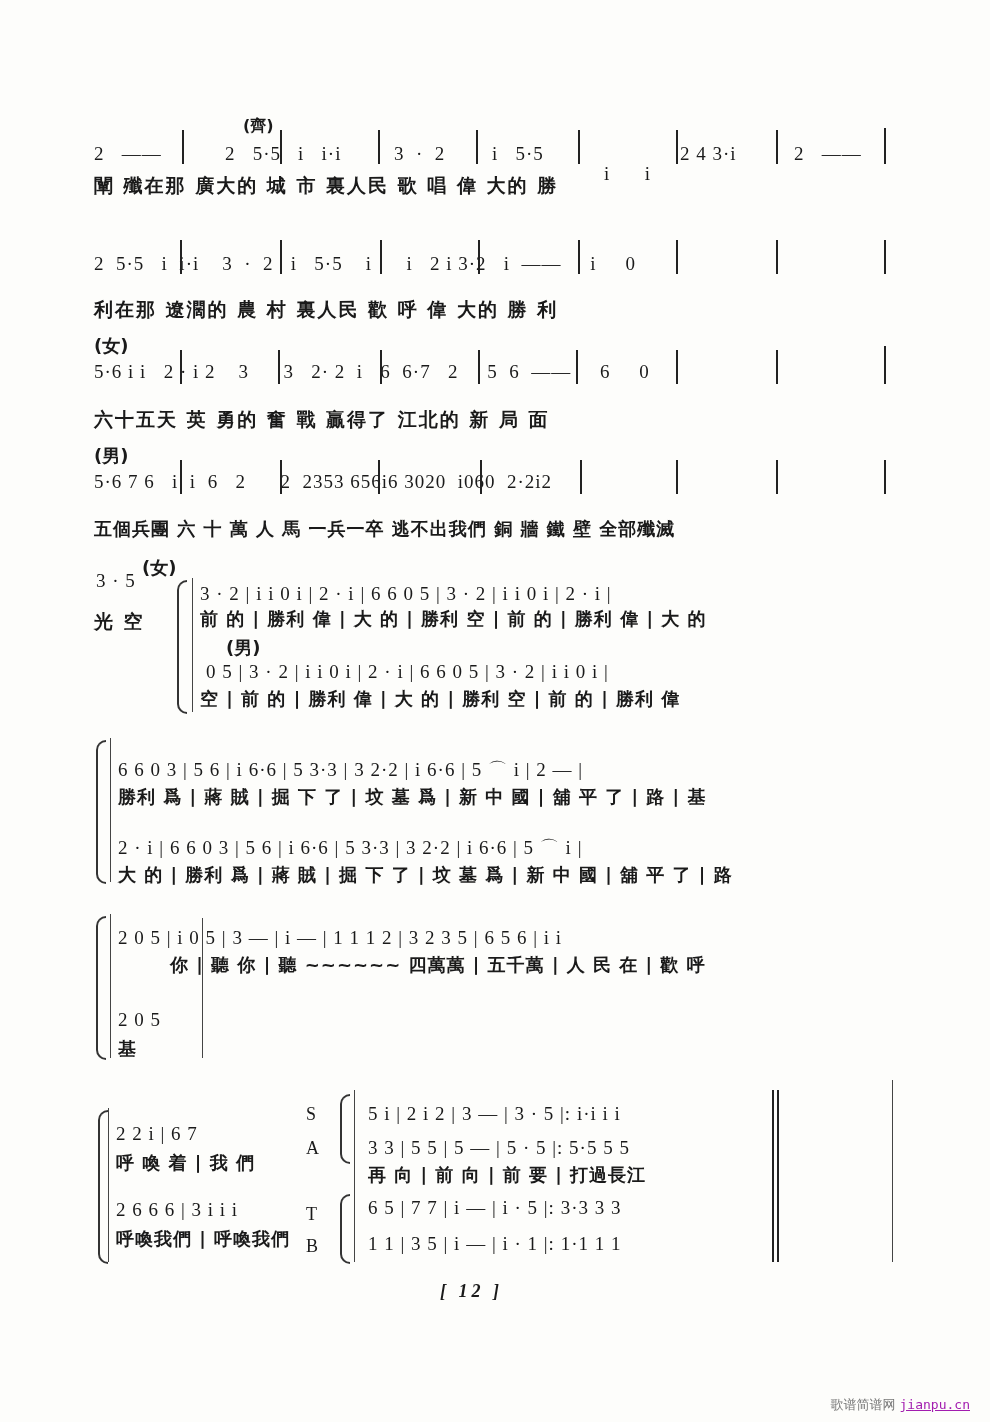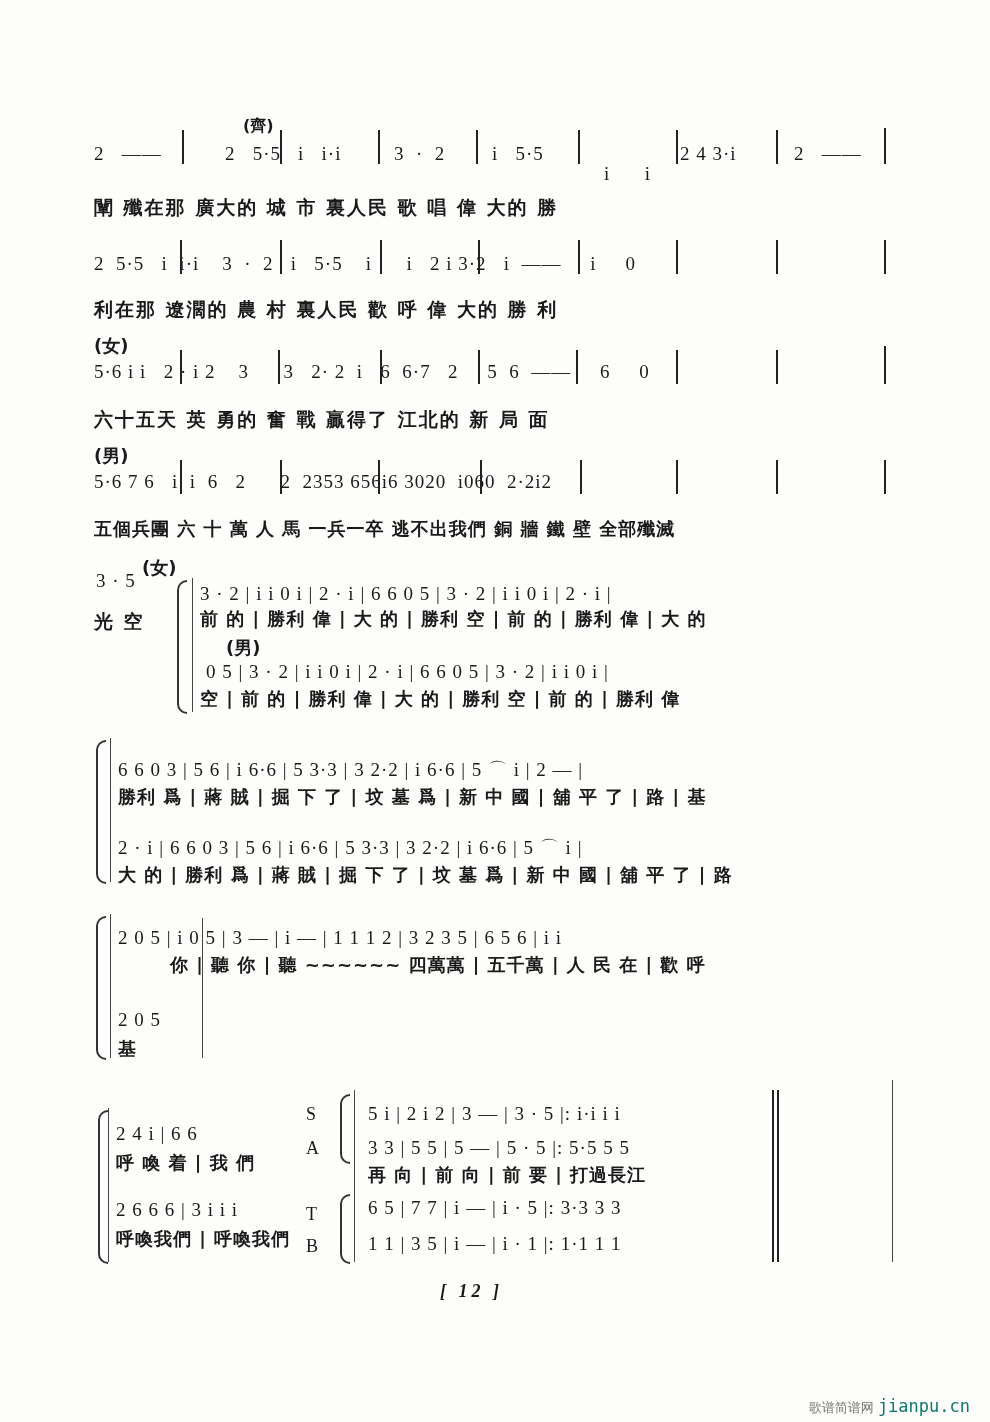--- a/index.html
+++ b/index.html
@@ -27,21 +27,21 @@
     border-radius:10px 0 0 10px; width:8px;
   }
   .page-num {
     position:absolute; left:440px; top:1281px; font-family:"Liberation Serif",serif;
     font-style:italic; font-weight:bold; font-size:18px; letter-spacing:4px;
   }
   .watermark {
     position:absolute; right:20px; top:1396px; font-family:"DejaVu Sans",sans-serif;
     font-size:13px; color:#777;
   }
-  .watermark .url { color:#0f766e; font-family:"DejaVu Sans Mono",monospace; font-size:17px; }
+  .watermark .url { color:#a21caf; font-family:"DejaVu Sans Mono",monospace; font-size:13px;text-decoration:underline; }
   .roman { position:absolute; font-family:"Liberation Serif",serif; font-size:18px; }
 </style>
 </head>
 <body>
 
 <div>
   <div class="label" style="left:243px;top:116px;font-size:16px;">(齊)</div>
   <div class="note" style="left:94px;top:144px;">2&nbsp;&nbsp;&nbsp;——</div>
   <div class="bar" style="left:182px;top:130px;height:34px;"></div>
   <div class="note" style="left:197px;top:144px;margin-left:28px;">2&nbsp;&nbsp;&nbsp;5·5</div>
@@ -51,21 +51,21 @@
   <div class="note" style="left:394px;top:144px;">3&nbsp;&nbsp;·&nbsp;&nbsp;2</div>
   <div class="bar" style="left:476px;top:130px;height:34px;"></div>
   <div class="note" style="left:492px;top:144px;">i&nbsp;&nbsp;&nbsp;5·5</div>
   <div class="bar" style="left:578px;top:130px;height:34px;"></div>
   <div class="note" style="left:604px;top:144px;margin-top:20px;">i&nbsp;&nbsp;&nbsp;&nbsp;&nbsp;&nbsp;i</div>
   <div class="bar" style="left:676px;top:130px;height:34px;"></div>
   <div class="note" style="left:680px;top:144px;">2&nbsp;4&nbsp;3·i</div>
   <div class="bar" style="left:776px;top:130px;height:34px;"></div>
   <div class="note" style="left:794px;top:144px;">2&nbsp;&nbsp;&nbsp;——</div>
   <div class="bar" style="left:884px;top:128px;height:36px;"></div>
-  <div class="lyric" style="left:94px;top:196px;">闡 殲在那 廣大的 城 市 裏人民 歌 唱 偉 大的 勝</div>
+  <div class="lyric" style="left:94px;top:174px;">闡 殲在那 廣大的 城 市 裏人民 歌 唱 偉 大的 勝</div>
 </div>
 
 <div>
   <div class="note" style="left:94px;top:254px;">2&nbsp;&nbsp;5·5&nbsp;&nbsp;&nbsp;i&nbsp;&nbsp;i·i&nbsp;&nbsp;&nbsp;&nbsp;3&nbsp;&nbsp;·&nbsp;&nbsp;2&nbsp;&nbsp;&nbsp;i&nbsp;&nbsp;&nbsp;5·5&nbsp;&nbsp;&nbsp;&nbsp;i&nbsp;&nbsp;&nbsp;&nbsp;&nbsp;&nbsp;i&nbsp;&nbsp;&nbsp;2&nbsp;i&nbsp;3·2&nbsp;&nbsp;&nbsp;i&nbsp;&nbsp;——&nbsp;&nbsp;&nbsp;&nbsp;&nbsp;i&nbsp;&nbsp;&nbsp;&nbsp;&nbsp;0</div>
   <div class="bar" style="left:180px;top:240px;height:34px;"></div>
   <div class="bar" style="left:280px;top:240px;height:34px;"></div>
   <div class="bar" style="left:380px;top:240px;height:34px;"></div>
   <div class="bar" starting="" style="left:478px;top:240px;height:34px;"></div>
   <div class="bar" style="left:578px;top:240px;height:34px;"></div>
   <div class="bar" style="left:676px;top:240px;height:34px;"></div>
@@ -130,21 +130,21 @@
   <div class="note" style="left:118px;top:928px;">2 0 5 | i 0 5 | 3 — | i — | 1 1 1 2 | 3 2 3 5 | 6 5 6 | i i</div>
   <div class="lyric sm" style="left:170px;top:954px;">你 | 聽 你 | 聽 ~~~~~~ 四萬萬 | 五千萬 | 人 民 在 | 歡 呼</div>
   <div class="note" style="left:118px;top:1010px;font-family:Liberation Serif, serif;">2 0 5</div>
   <div class="lyric sm" style="left:118px;top:1038px;">基</div>
   <div class="bar thin" style="left:202px;top:918px;height:140px;"></div>
 </div>
 
 <div>
   <div class="brace" style="left:98px;top:1110px;height:150px;"></div>
   <div class="bar thin" style="left:108px;top:1108px;height:154px;"></div>
-  <div class="note" style="left:116px;top:1124px;">2 4 i | 6 6</div>
+  <div class="note" style="left:116px;top:1124px;">2 2 i | 6 7</div>
   <div class="lyric sm" style="left:116px;top:1152px;">呼 喚 着 | 我 們</div>
   <div class="note" style="left:116px;top:1200px;">2 6 6 6 | 3 i i i</div>
   <div class="lyric sm" style="left:116px;top:1228px;">呼喚我們 | 呼喚我們</div>
 
   <div class="roman" style="left:306px;top:1104px;">S</div>
   <div class="roman" style="left:306px;top:1138px;">A</div>
   <div class="roman" style="left:306px;top:1204px;">T</div>
   <div class="roman" style="left:306px;top:1236px;">B</div>
 
   <div class="brace" style="left:340px;top:1094px;height:66px;"></div>

